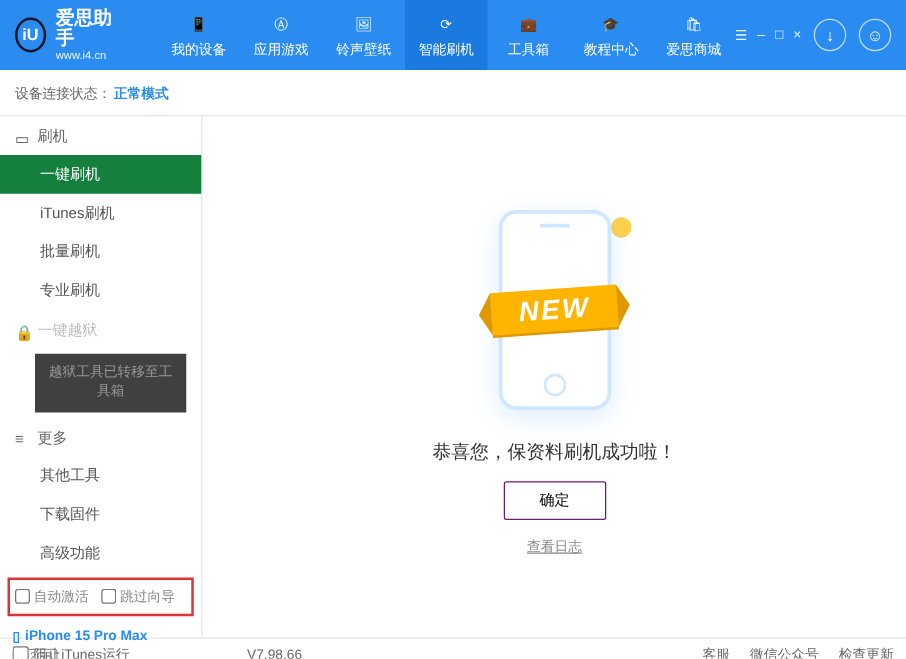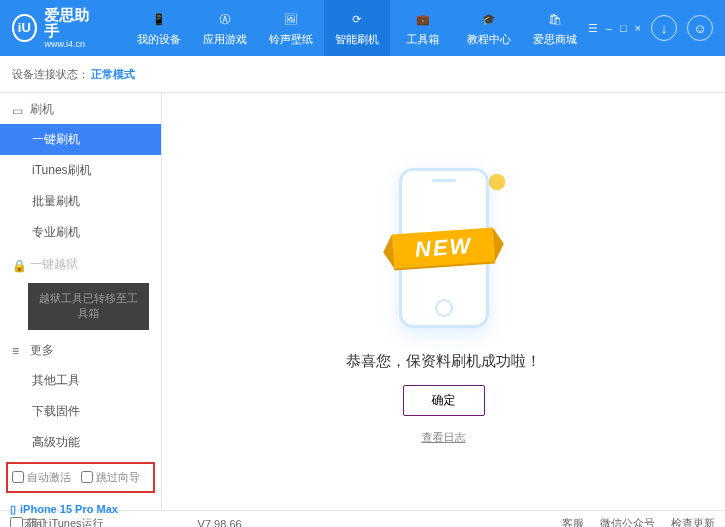--- a/index.html
+++ b/index.html
@@ -1,40 +1,40 @@
 <!DOCTYPE html>
 <html><head>
 <meta charset="utf-8">
 <style>
 * { margin: 0; padding: 0; box-sizing: border-box; font-family: "Microsoft YaHei", sans-serif; }
 body { width: 725px; height: 527px; overflow: hidden; background: #fff; }
 
 .titlebar { height: 56px; background: #2a8cf0; display: flex; align-items: center; padding: 0 12px; color: #fff; }
 .logo-wrap { display: flex; align-items: center; gap: 8px; }
-.logo-circle { width: 28px; height: 28px; border: 2px solid #ffffff; border-radius: 50%; display: flex; align-items: center; justify-content: center; font-weight: bold; font-size: 13px; }
+.logo-circle { width: 28px; height: 28px; border: 2px solid #0f172a; border-radius: 50%; display: flex; align-items: center; justify-content: center; font-weight: bold; font-size: 13px; }
 .logo-text { display: flex; flex-direction: column; line-height: 1.1; }
 .app-name { font-size: 15px; font-weight: bold; }
 .app-url { font-size: 9px; opacity: .9; }
 .nav { display: flex; margin-left: 30px; gap: 0; }
 .nav-item { display: flex; flex-direction: column; align-items: center; justify-content: center; width: 66px; height: 56px; font-size: 11px; cursor: pointer; }
 .nav-item.active { background: #1b7ae0; }
 .nav-icon { width: 20px; height: 20px; margin-bottom: 2px; display: flex; align-items: center; justify-content: center; }
 .titlebar-right { margin-left: auto; display: flex; align-items: center; gap: 10px; }
 .win-ctrl { display: flex; gap: 8px; font-size: 11px; opacity: .9; }
 .circle-btn { width: 26px; height: 26px; border: 1.5px solid rgba(255,255,255,.7); border-radius: 50%; display: flex; align-items: center; justify-content: center; cursor: pointer; font-size: 13px; }
 
 .status-row { height: 37px; border-bottom: 1px solid #e5e5e5; display: flex; align-items: center; padding: 0 12px; font-size: 11px; color: #666; }
 .status-value { color: #2a8cf0; font-weight: bold; margin-left: 2px; }
 
 .body { display: flex; height: calc(527px - 56px - 28px - 26px); }
 .sidebar { width: 162px; border-right: 1px solid #e5e5e5; display: flex; flex-direction: column; font-size: 12px; }
 .side-sec { padding: 8px 12px 6px; color: #666; display: flex; align-items: center; gap: 6px; }
 .side-sec.locked { color: #bbb; }
 .side-item { padding: 7px 12px 7px 32px; color: #555; cursor: pointer; }
-.side-item.active { background: #3b82f6; color: #fff; }
+.side-item.active { background: #15803d; color: #fff; }
 .side-note { margin: 4px 12px 4px 28px; background: #404040; color: #999; font-size: 11px; padding: 8px 6px; line-height: 1.4; text-align: center; }
 .side-spacer { flex: 1; }
 .side-checks { border: 2px solid #d33; margin: 4px 6px; padding: 6px 4px; display: flex; gap: 10px; font-size: 11px; color: #888; }
 .chk { display: flex; align-items: center; gap: 3px; }
 .chk input { width: 12px; height: 12px; }
 .device-box { padding: 6px 10px 8px; font-size: 11px; }
 .device-name { color: #2a8cf0; font-weight: bold; display: flex; align-items: center; gap: 4px; }
 .storage { display: inline-block; border: 1px solid #999; padding: 0 3px; font-size: 9px; color: #666; margin-top: 3px; border-radius: 2px; }
 .device-type { color: #aaa; font-size: 10px; margin-top: 2px; }
 

